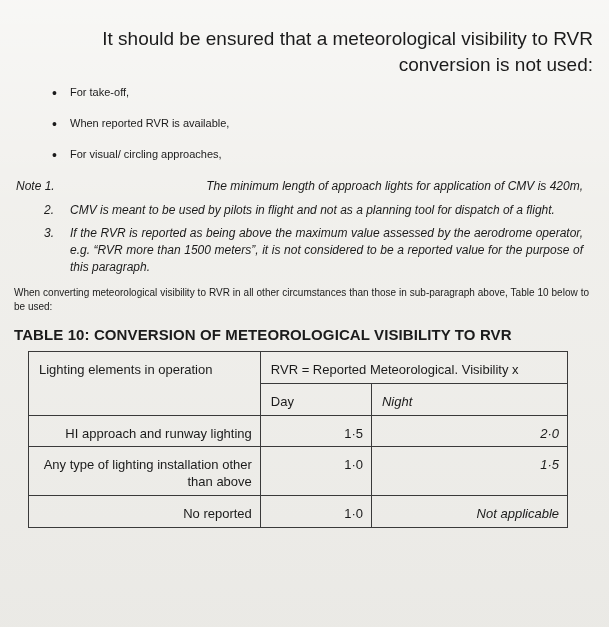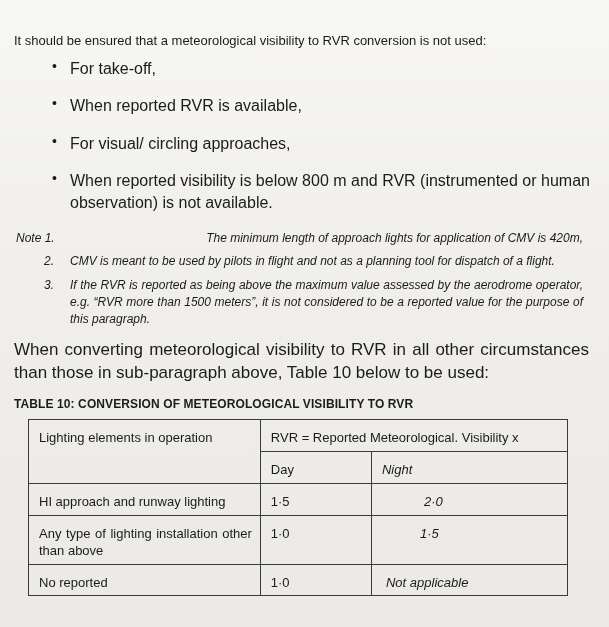--- a/index.html
+++ b/index.html
@@ -28,32 +28,33 @@
     position: absolute;
     left: 0; top: 0; right: 0; bottom: 0;
     background: linear-gradient(180deg, rgba(255,255,255,0.55) 0%, rgba(255,255,255,0.10) 35%, rgba(0,0,0,0.02) 100%);
     pointer-events: none;
   }
   .content {
     position: relative;
     z-index: 2;
   }
   p.intro {
-    font-size: 13px;
+    font-size: 19px;
     line-height: 1.35;
-    margin: 22px 0 8px 0;
+    margin: 16px 0 8px 0;
+    text-align: right;
   }
   ul.bullets {
     list-style: none;
     margin: 0 0 6px 0;
     padding: 0;
   }
   ul.bullets li {
     position: relative;
-    font-size: 16px;
+    font-size: 11px;
     line-height: 1.35;
     margin: 0 0 16px 0;
     padding-left: 56px;
   }
   ul.bullets li::before {
     content: "\2022";
     position: absolute;
     left: 38px;
     top: -1px;
     font-size: 14px;
@@ -85,28 +86,28 @@
   }
   .note-row .note-text {
     flex: 1 1 auto;
     text-align: justify;
     padding-right: 10px;
   }
   .note-row.first .note-text {
     text-align: right;
   }
   p.para {
-    font-size: 17px;
+    font-size: 10px;
     line-height: 1.4;
     margin: 10px 0 2px 0;
     text-align: justify;
     padding-right: 4px;
   }
   h2.table-title {
-    font-size: 12px;
+    font-size: 15px;
     font-weight: bold;
     margin: 12px 0 8px 0;
     letter-spacing: 0.1px;
   }
   table.conv {
     border-collapse: collapse;
     width: 540px;
     margin-left: 14px;
     font-size: 13px;
     background: transparent;
@@ -129,35 +130,34 @@
     padding-left: 42px;
   }
   .night-gap-wide {
     display: inline-block;
     padding-left: 38px;
   }
   .na-gap {
     display: inline-block;
     padding-left: 4px;
   }
-  .rowpair td { padding-top: 9px; padding-bottom: 9px; }
+  .rowpair td { padding-top: 9px; padding-bottom: 9px; text-align: right; }
 </style>
 </head>
 <body>
 
 <div class="page">
   <div class="content">
 
     <p class="intro">It should be ensured that a meteorological visibility to RVR conversion is not used:</p>
 
     <ul class="bullets">
       <li>For take-off,</li>
       <li>When reported RVR is available,</li>
       <li>For visual/ circling approaches,</li>
-      <li>When reported visibility is below 800 m and RVR (instrumented or human observation) is not available.</li>
     </ul>
 
     <div class="notes">
       <div class="note-row first">
         <span class="note-label">Note 1.</span>
         <span class="note-text">The minimum length of approach lights for application of CMV is 420m,</span>
       </div>
       <div class="note-row numbered">
         <span class="note-label">2.</span>
         <span class="note-text">CMV is meant to be used by pilots in flight and not as a planning tool for dispatch of a flight.</span>

